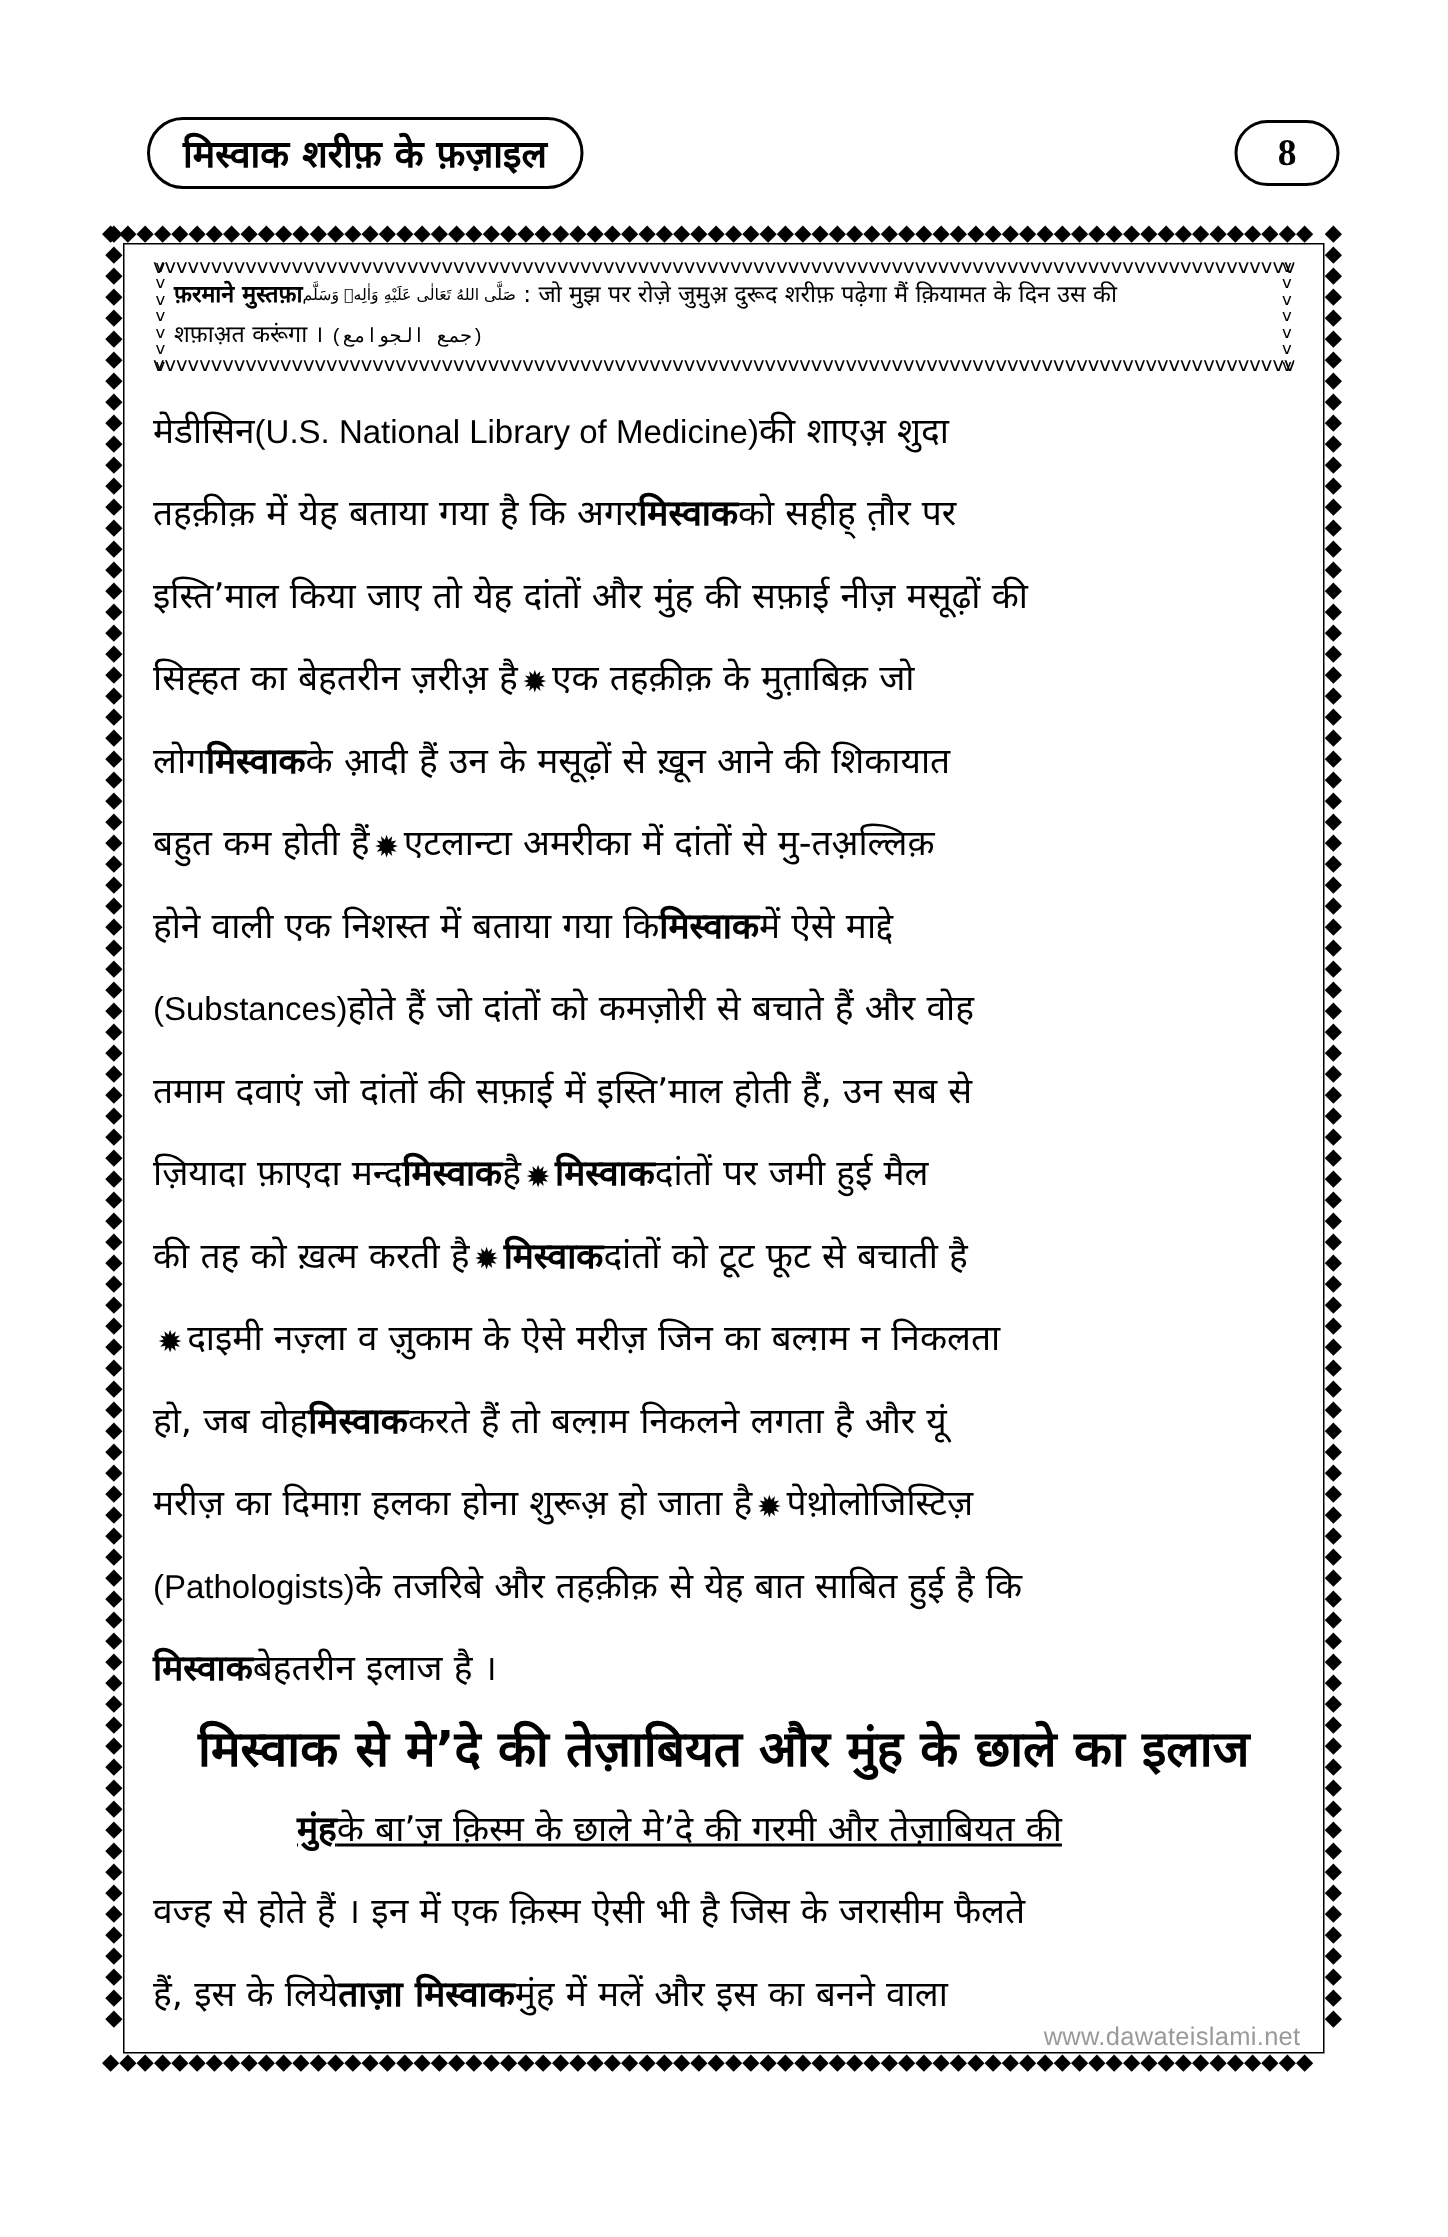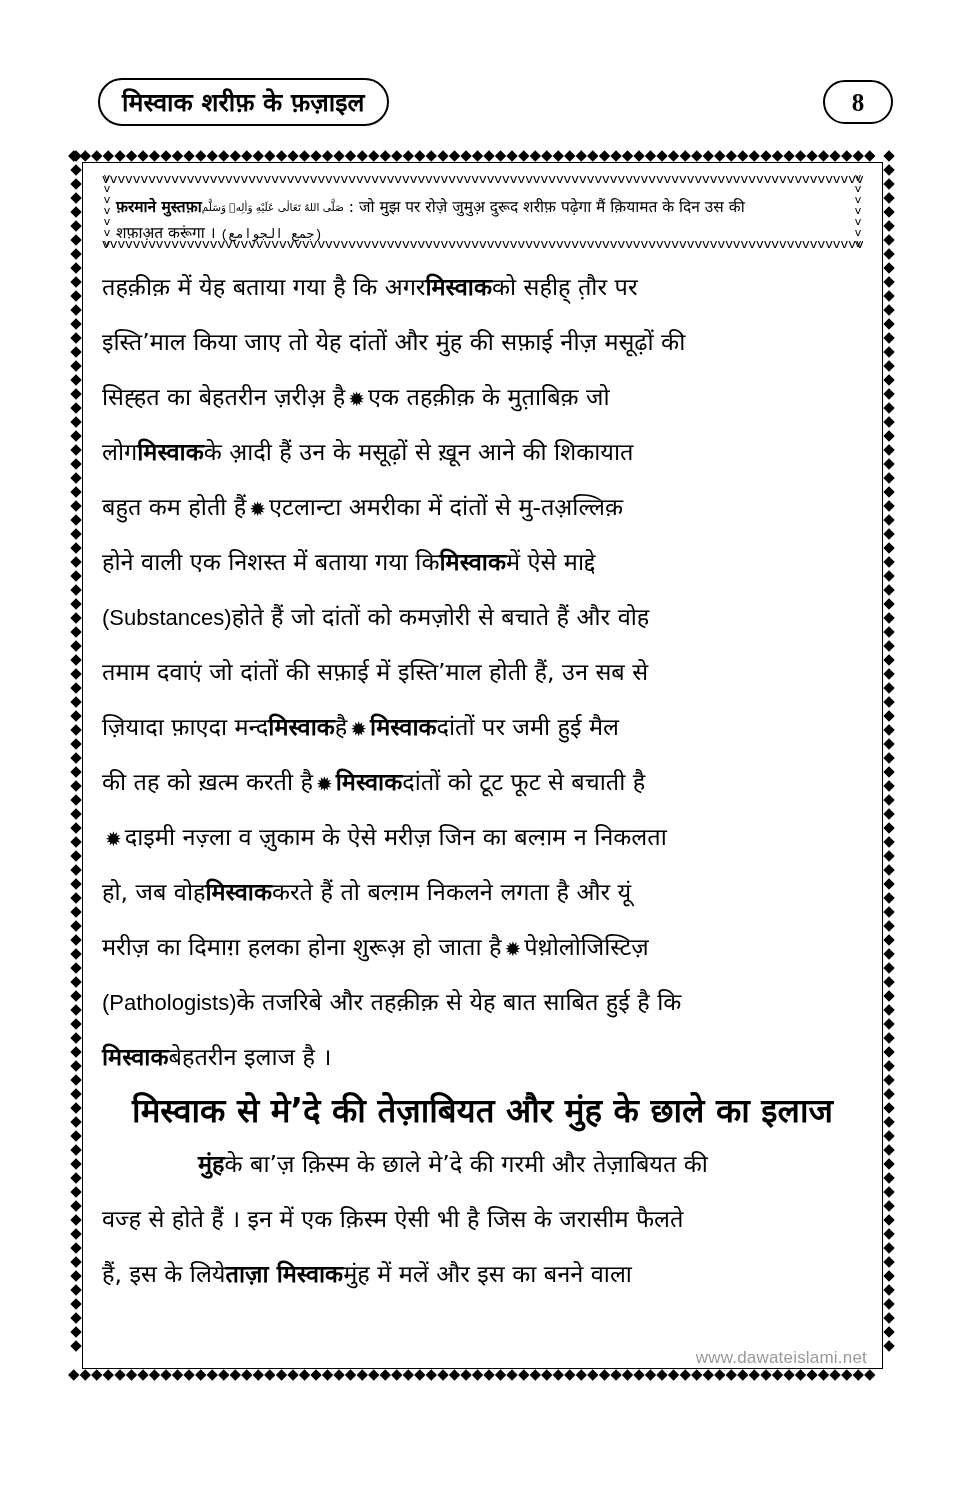--- a/index.html
+++ b/index.html
@@ -124,21 +124,20 @@
     display: block; width: 10px; text-align: center;
     font-size: 11px; line-height: 11px;
   }
   .hadith-text {
     position: absolute;
     left: 14px; right: 14px; top: 11px;
     font-family: "DejaVu Sans", sans-serif;
     font-size: 15.5px;
     line-height: 26px;
     text-align: left;
-    margin-top: 11px;
   }
   .hadith-text b { font-weight: bold; }
   .arabic-small {
     font-size: 10.5px;
     font-family: "DejaVu Sans", sans-serif;
     vertical-align: 1px;
   }
   .arabic-cite {
     font-size: 13px;
     font-family: Liberation Mono, monospace;
@@ -178,21 +177,21 @@
     font-size: 33px;
     font-weight: bold;
     line-height: 52px;
     height: 52px;
     white-space: nowrap;
     text-align: right;
     display: flex;
     align-items: center;
     justify-content: center;
   }
-  .indent-first { padding-left: 96px; }
+  .indent-first { padding-left: 96px; text-decoration: underline; }
 
   
   .footer-url {
     position: absolute;
     right: 98px;
     top: 1348px;
     font-family: "Liberation Sans", sans-serif;
     font-size: 17px;
     color: #9a9a9a;
     letter-spacing: 0.2px;
@@ -418,20 +417,25 @@
       </div>
       <div>
         <span>शफ़ाअ़त करूंगा ।</span>
         <span class="arabic-cite">(جمع الجوامع)</span>
       </div>
     </div>
   </div>
 
   <div class="body-col" id="body-col">
       <div class="ln">
+        <span>मेडीसिन </span>
+        <span class="latin">(U.S. National Library of Medicine)</span>
+        <span> की शाएअ़ शुदा</span>
+      </div>
+      <div class="ln">
         <span>तहक़ीक़ में येह बताया गया है कि अगर </span>
         <b>मिस्वाक</b>
         <span> को सहीह् त़ौर पर</span>
       </div>
       <div class="ln">
         <span>इस्ति’माल किया जाए तो येह दांतों और मुंह की सफ़ाई नीज़ मसूढ़ों की</span>
       </div>
       <div class="ln">
         <span>सिह्हत का बेहतरीन ज़रीअ़ है </span>
         <span class="star">✹</span>

